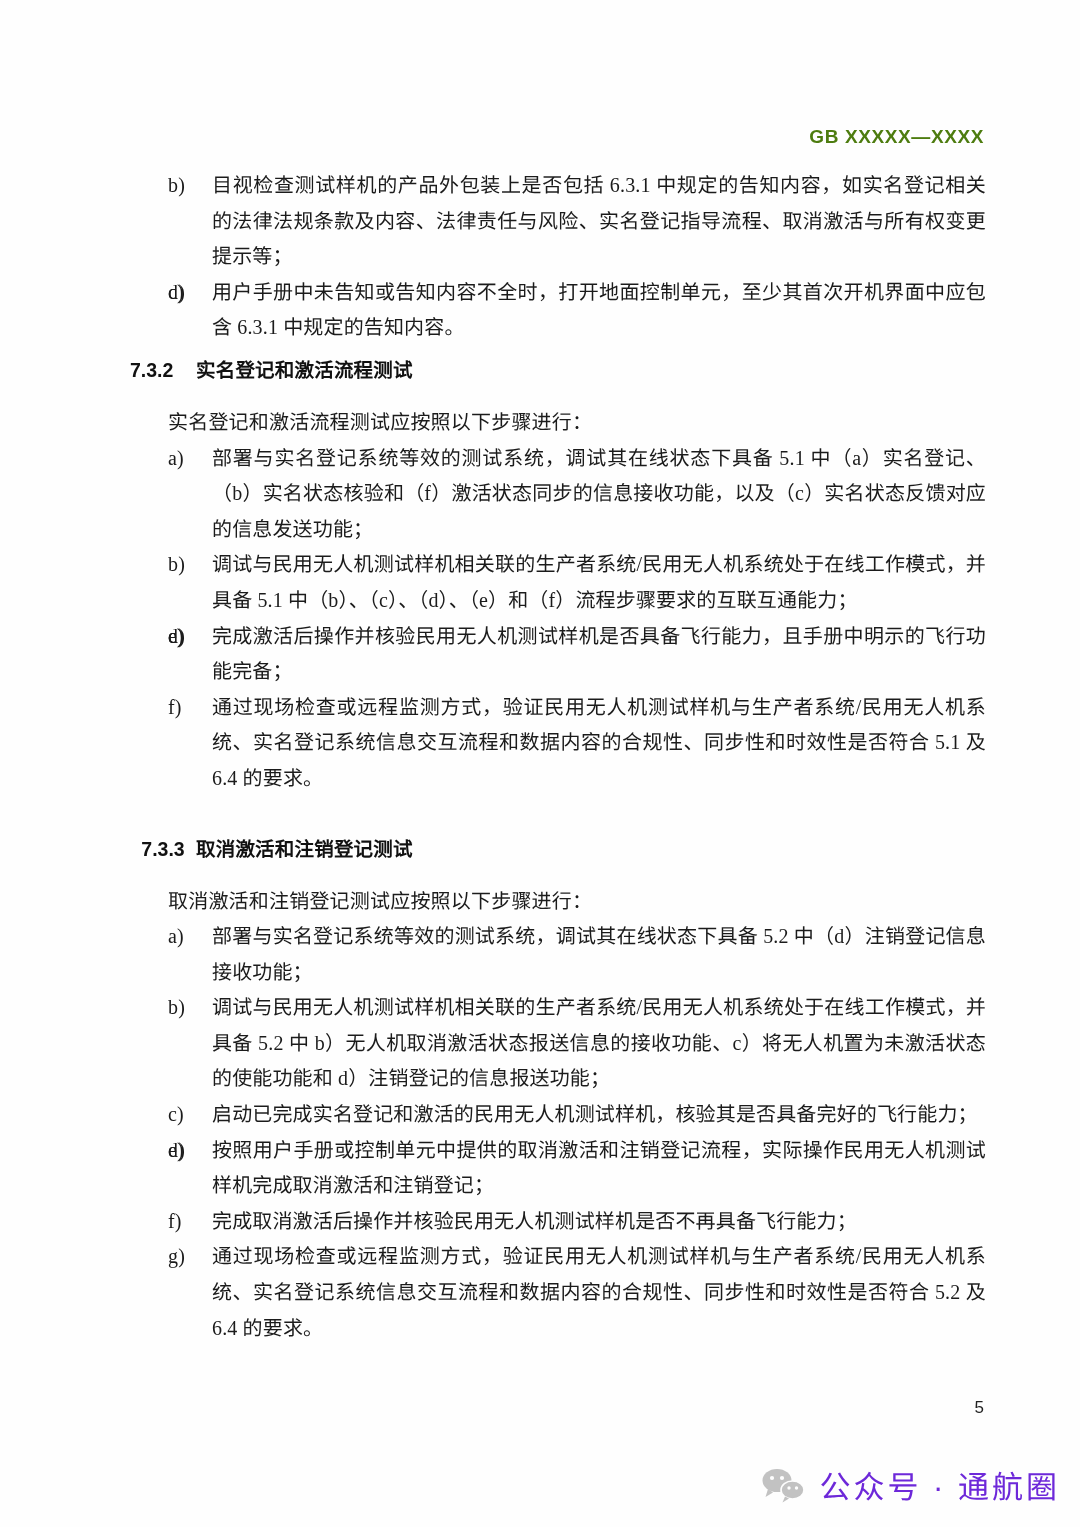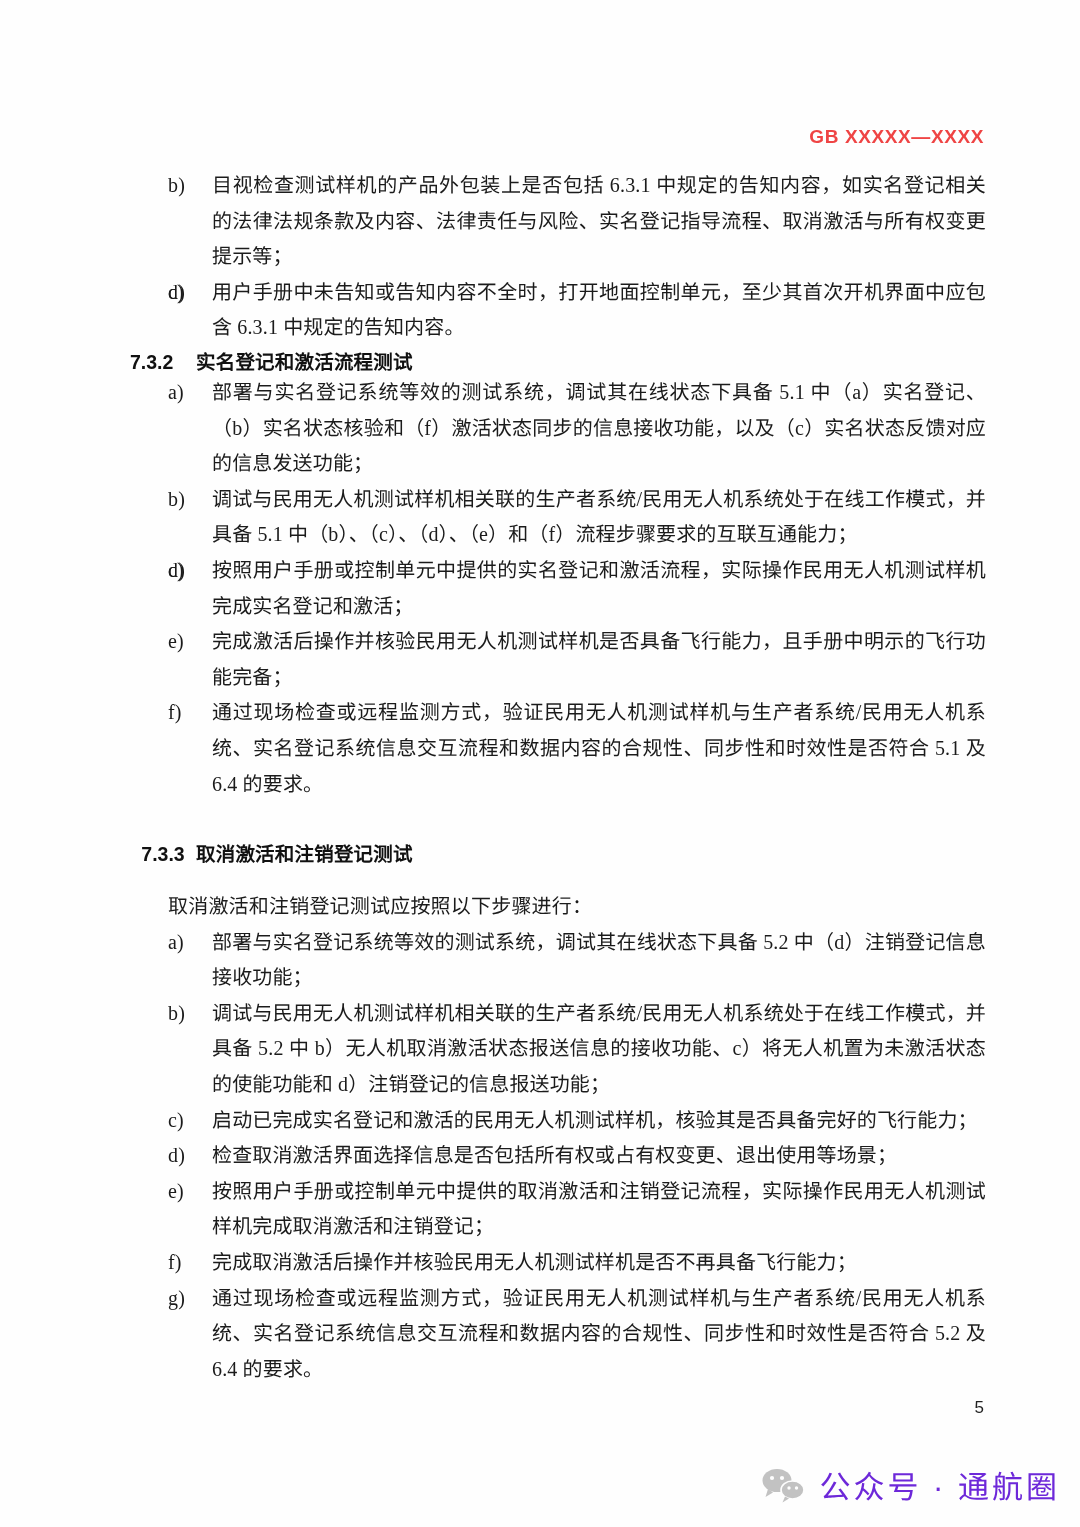--- a/index.html
+++ b/index.html
@@ -24,21 +24,21 @@
 
   
   .doc-header {
     position: absolute;
     top: 126px;
     right: 96px;
     font-family: "Liberation Sans", "DejaVu Sans", sans-serif;
     font-size: 19px;
     font-weight: 700;
     letter-spacing: 0.6px;
-    color: #ef4444;
+    color: #4d7c0f;
     white-space: nowrap;
   }
 
   
   .content {
     position: absolute;
     top: 168px;
     left: 130px;
     width: 856px;
   }
@@ -55,21 +55,21 @@
     white-space: nowrap;
   }
   .clause-heading .num {
     min-width: 66px;
     flex: 0 0 auto;
   }
   .clause-heading .ttl {
     letter-spacing: 0.2px;
   }
 
-  .h-7-3-2 { margin-top: 0px; }
+  .h-7-3-2 { margin-top: 8px; }
   .h-7-3-3 { margin-top: 36px; text-align: center; }
 
   
   .lead-in {
     margin: 22px 0 0 38px;
     font-size: 20px;
     line-height: 1.78;
     letter-spacing: 0.2px;
   }
 
@@ -156,36 +156,36 @@
         <span class="marker">d)</span>
         <span>用户手册中未告知或告知内容不全时，打开地面控制单元，至少其首次开机界面中应包含 6.3.1 中规定的告知内容。</span>
       </li>
     </ol>
 
     <h3 class="clause-heading h-7-3-2">
       <span class="num">7.3.2</span>
       <span class="ttl">实名登记和激活流程测试</span>
     </h3>
 
+    <p class="lead-in">实名登记和激活流程测试应按照以下步骤进行：</p>
 
     <ol class="alpha-list">
       <li>
         <span class="marker">a)</span>
         <span>部署与实名登记系统等效的测试系统，调试其在线状态下具备 5.1 中（a）实名登记、（b）实名状态核验和（f）激活状态同步的信息接收功能，以及（c）实名状态反馈对应的信息发送功能；</span>
       </li>
       <li>
         <span class="marker">b)</span>
         <span>调试与民用无人机测试样机相关联的生产者系统/民用无人机系统处于在线工作模式，并具备 5.1 中（b）、（c）、（d）、（e）和（f）流程步骤要求的互联互通能力；</span>
       </li>
       <li>
         <span class="marker">c)</span>
       </li>
       <li>
         <span class="marker">d)</span>
-        <span>按照用户手册或控制单元中提供的实名登记和激活流程，实际操作民用无人机测试样机完成实名登记和激活；</span>
       </li>
       <li>
         <span class="marker">e)</span>
         <span>完成激活后操作并核验民用无人机测试样机是否具备飞行能力，且手册中明示的飞行功能完备；</span>
       </li>
       <li>
         <span class="marker">f)</span>
         <span>通过现场检查或远程监测方式，验证民用无人机测试样机与生产者系统/民用无人机系统、实名登记系统信息交互流程和数据内容的合规性、同步性和时效性是否符合 5.1 及 6.4 的要求。</span>
       </li>
     </ol>
@@ -205,21 +205,20 @@
       <li>
         <span class="marker">b)</span>
         <span>调试与民用无人机测试样机相关联的生产者系统/民用无人机系统处于在线工作模式，并具备 5.2 中 b）无人机取消激活状态报送信息的接收功能、c）将无人机置为未激活状态的使能功能和 d）注销登记的信息报送功能；</span>
       </li>
       <li>
         <span class="marker">c)</span>
         <span>启动已完成实名登记和激活的民用无人机测试样机，核验其是否具备完好的飞行能力；</span>
       </li>
       <li>
         <span class="marker">d)</span>
-        <span>检查取消激活界面选择信息是否包括所有权或占有权变更、退出使用等场景；</span>
       </li>
       <li>
         <span class="marker">e)</span>
         <span>按照用户手册或控制单元中提供的取消激活和注销登记流程，实际操作民用无人机测试样机完成取消激活和注销登记；</span>
       </li>
       <li>
         <span class="marker">f)</span>
         <span>完成取消激活后操作并核验民用无人机测试样机是否不再具备飞行能力；</span>
       </li>
       <li>

